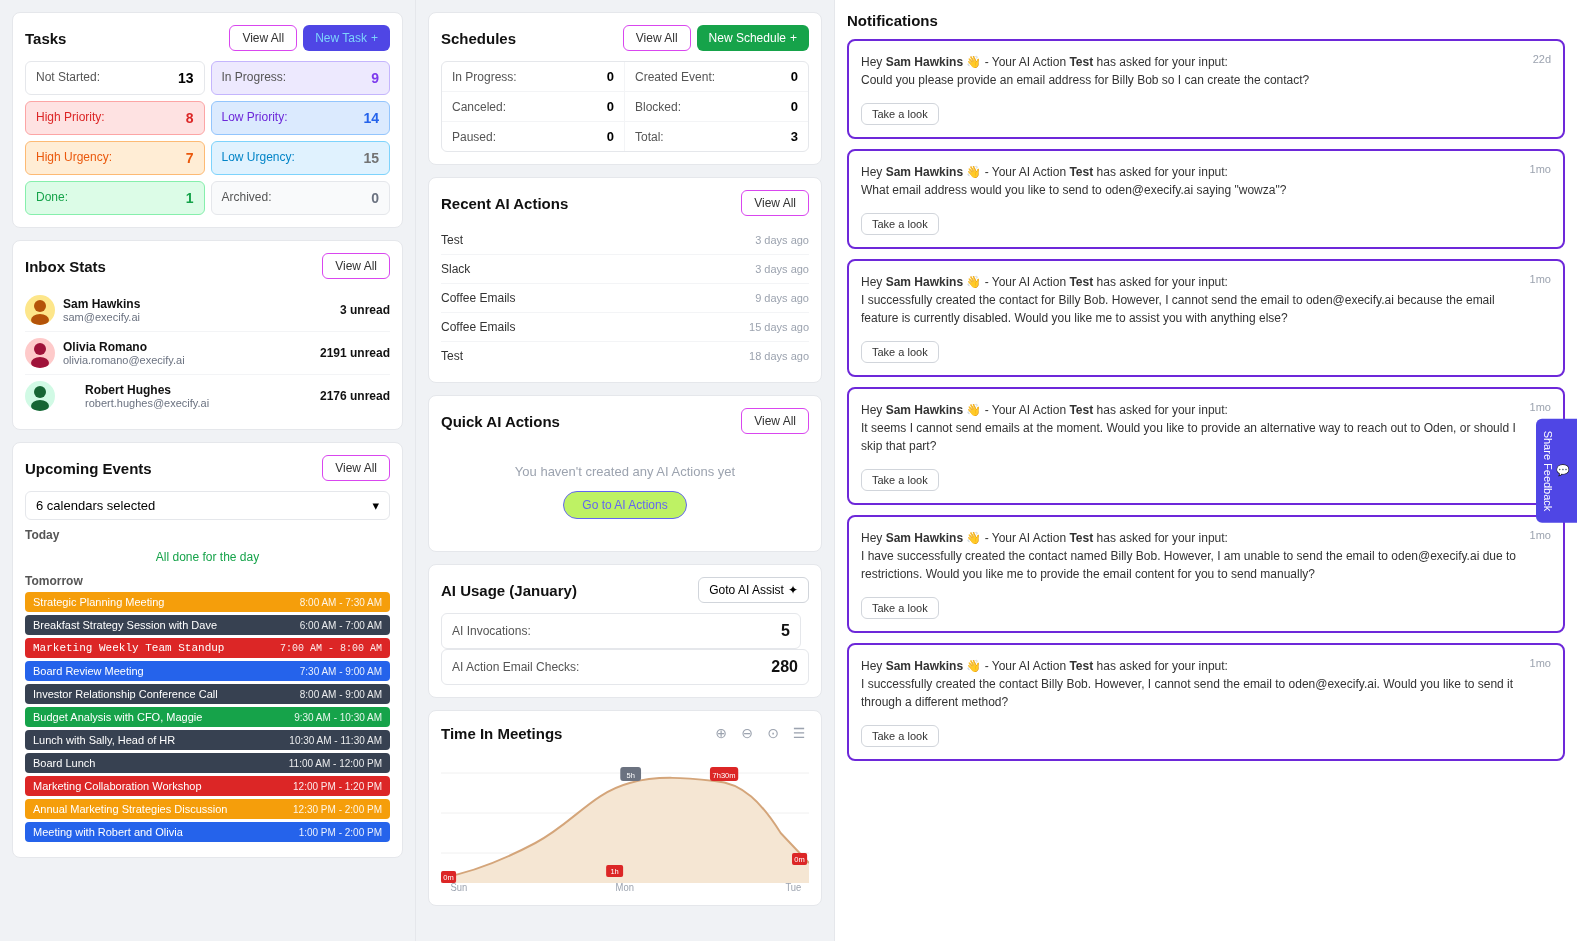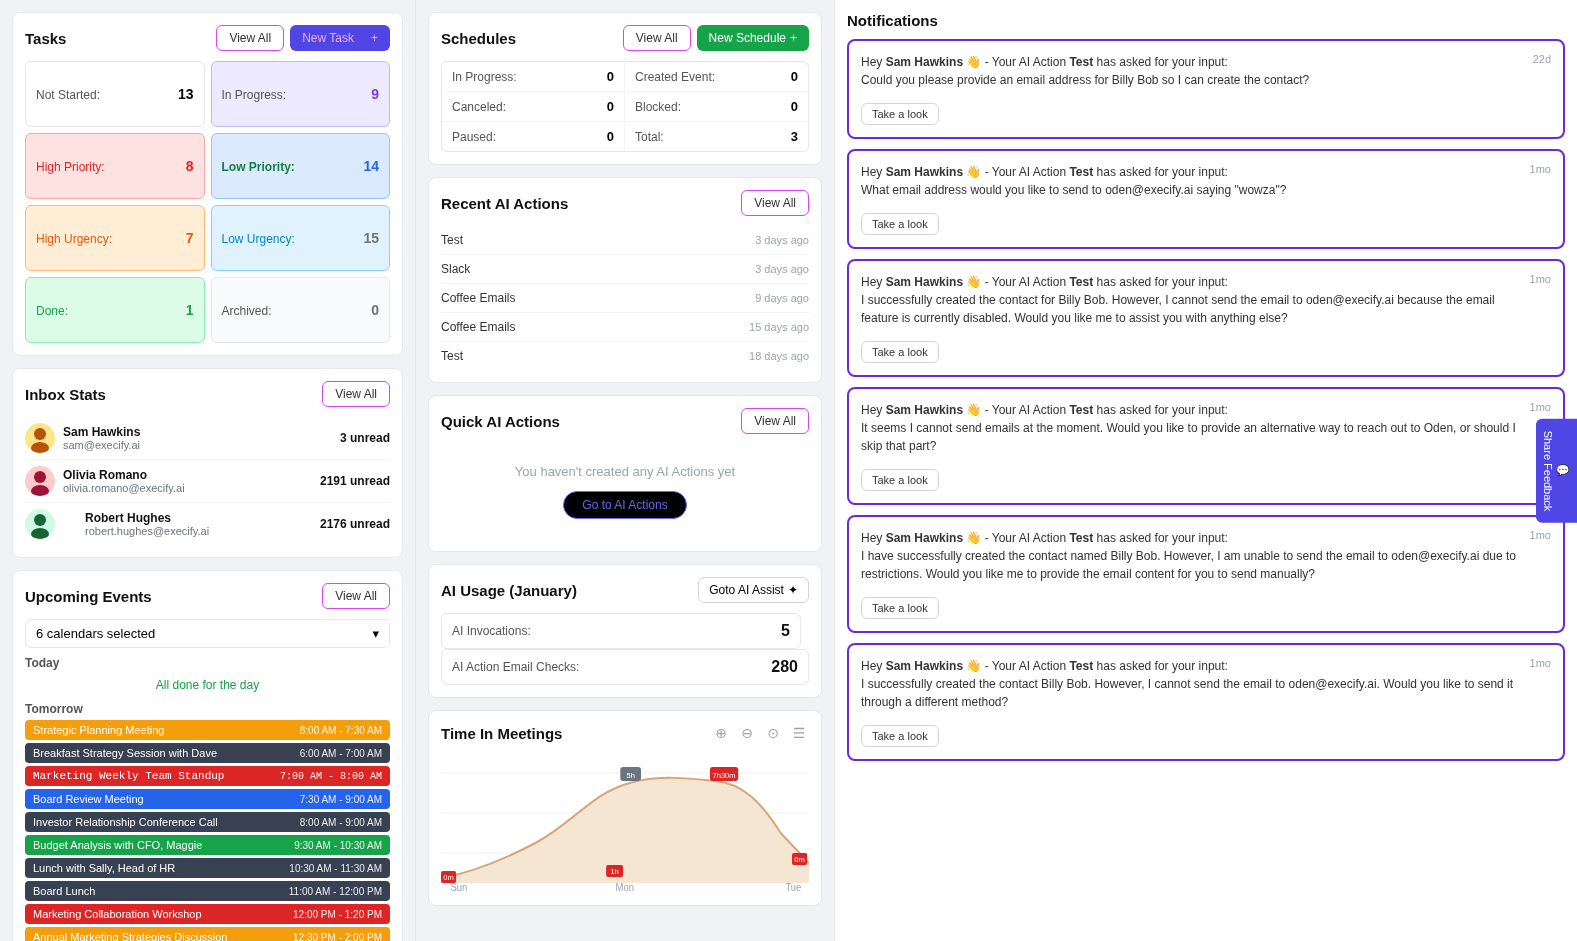--- a/index.html
+++ b/index.html
@@ -18,26 +18,26 @@
     
     
     .card { background: #fff; border-radius: 8px; border: 1px solid #e5e7eb; padding: 12px; }
     
     
     .section-header { display: flex; align-items: center; justify-content: space-between; margin-bottom: 10px; }
     .section-title { font-size: 15px; font-weight: 600; color: #111; }
     
     
     .btn { border-radius: 6px; padding: 5px 12px; font-size: 12px; cursor: pointer; border: 1px solid #d946ef; background: #fff; color: #333; }
-    .btn-primary { background: #4f46e5; color: #f0abfc; border: none; display: flex; align-items: center; gap: 17px; }
+    .btn-primary { background: #4f46e5; color: #7dd3fc; border: none; display: flex; align-items: center; gap: 4px; }
     .btn-primary-green { background: #16a34a; color: #fff; border: none; display: flex; align-items: center; gap: 4px; }
     
     
     .tasks-grid { display: grid; grid-template-columns: 1fr 1fr; gap: 6px; }
-    .task-cell { border-radius: 6px; padding: 24px 10px; display: flex; justify-content: space-between; align-items: flex-end; }
+    .task-cell { border-radius: 6px; padding: 8px 10px; display: flex; justify-content: space-between; align-items: flex-start; }
     .task-cell-white { background: #fff; border: 1px solid #e5e7eb; }
     .task-cell-purple { background: #ede9fe; border: 1px solid #c4b5fd; }
     .task-cell-red { background: #fee2e2; border: 1px solid #fca5a5; }
     .task-cell-blue { background: #dbeafe; border: 1px solid #93c5fd; }
     .task-cell-orange { background: #ffedd5; border: 1px solid #fdba74; gap: 16px; }
     .task-cell-lightblue { background: #e0f2fe; border: 1px solid #7dd3fc; }
     .task-cell-green { background: #dcfce7; border: 1px solid #86efac; }
     .task-cell-gray { background: #f9fafb; border: 1px solid #e5e7eb; }
     .task-label { font-size: 12px; color: #555; }
     .task-count { font-size: 14px; font-weight: 700; }
@@ -71,21 +71,21 @@
     
     
     .ai-action-row { display: flex; justify-content: space-between; align-items: center; padding: 7px 0; border-bottom: 1px solid #f3f4f6; }
     .ai-action-row:last-child { border-bottom: none; }
     .ai-action-name { font-size: 12px; color: #333; }
     .ai-action-time { font-size: 11px; color: #9ca3af; }
     
     
     .quick-ai-empty { text-align: center; padding: 20px 0; }
     .quick-ai-empty-text { color: #9ca3af; font-size: 13px; margin-bottom: 12px; }
-    .btn-go-actions { background: #000000; border: 1px solid #6366f1; color: #6366f1; border-radius: 20px; padding: 6px 18px; font-size: 12px; cursor: pointer; }
+    .btn-go-actions { background: #bef264; border: 1px solid #6366f1; color: #6366f1; border-radius: 20px; padding: 6px 18px; font-size: 12px; cursor: pointer; }
     
     
     .ai-usage-row { display: flex; gap: 0; flex-direction: column; }
     .ai-usage-cell { flex: 1; padding: 8px 10px; border: 1px solid #e5e7eb; border-radius: 6px; display: flex; justify-content: space-between; align-items: center; margin-right: 8px; }
     .ai-usage-cell:last-child { margin-right: 0; }
     .ai-usage-label { font-size: 12px; color: #555; }
     .ai-usage-value { font-size: 16px; font-weight: 700; color: #111; }
     .btn-goto-ai { background: #fff; border: 1px solid #d1d5db; border-radius: 6px; padding: 5px 10px; font-size: 12px; cursor: pointer; display: flex; align-items: center; gap: 4px; }
     .chart-icon { width: 20px; height: 20px; display: flex; align-items: center; justify-content: center; cursor: pointer; color: #9ca3af; font-size: 14px; }
     .chart-area { position: relative; height: 140px; }
@@ -138,21 +138,21 @@
         <div class="task-cell task-cell-purple">
           <span class="task-label">In Progress:</span>
           <span class="task-count count-purple">9</span>
         </div>
 
         <div class="task-cell task-cell-red">
           <span class="task-label" style="color:#dc2626;">High Priority:</span>
           <span class="task-count count-red">8</span>
         </div>
         <div class="task-cell task-cell-blue">
-          <span class="task-label" style="color:#15803d;font-weight:bold;">Low Priority:</span>
+          <span class="task-label" style="color:#6d28d9;">Low Priority:</span>
           <span class="task-count count-blue">14</span>
         </div>
 
         <div class="task-cell task-cell-orange">
           <span class="task-label" style="color:#ea580c;">High Urgency:</span>
           <span class="task-count count-orange">7</span>
         </div>
         <div class="task-cell task-cell-lightblue">
           <span class="task-label" style="color:#0284c7;">Low Urgency:</span>
           <span class="task-count count-lightblue">15</span>

